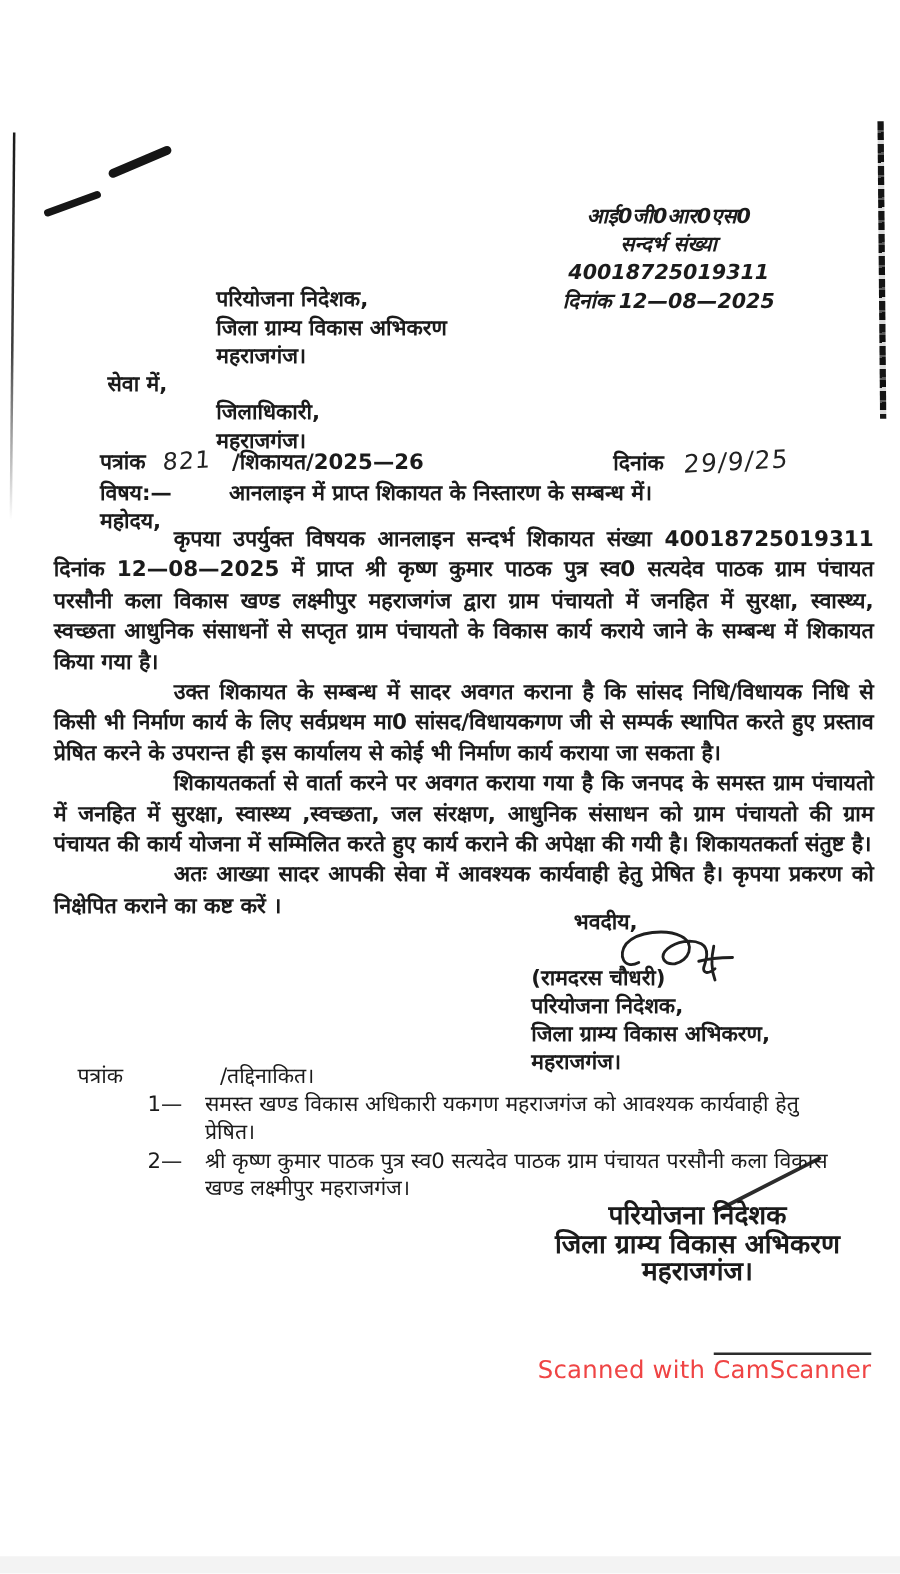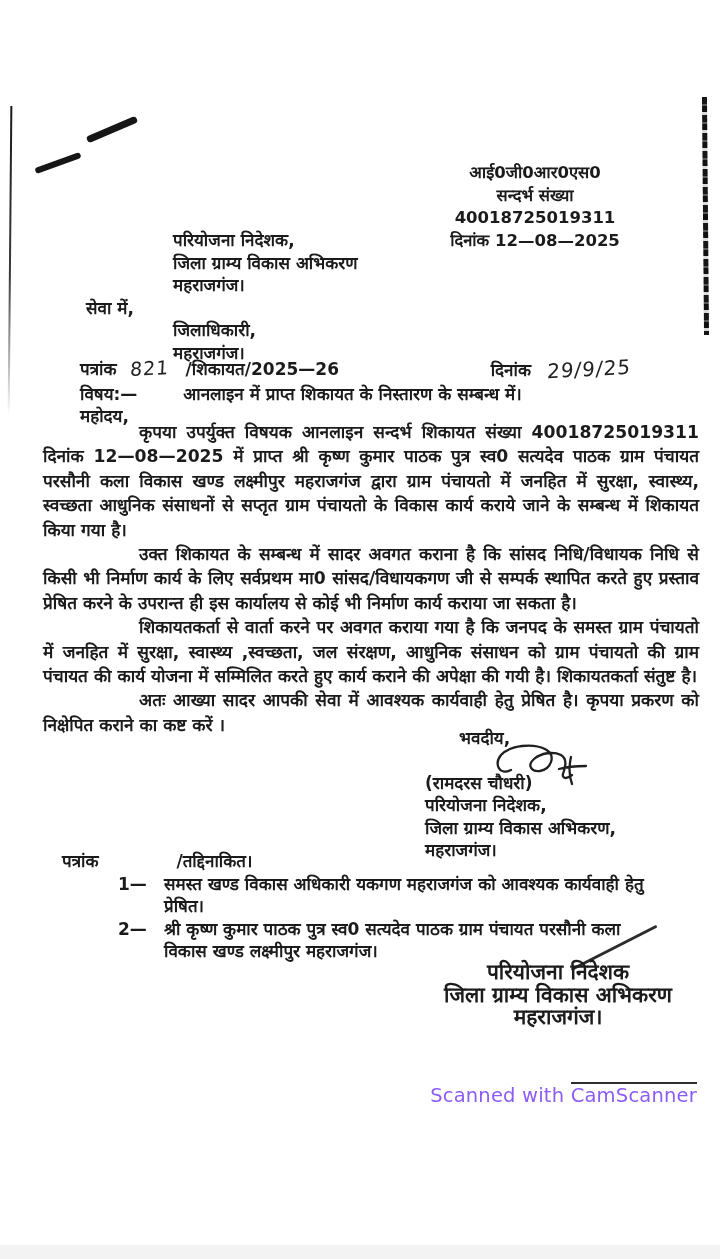--- a/index.html
+++ b/index.html
@@ -34,21 +34,21 @@
     transform: rotate(-0.5deg);
   }
   .slash-mark {
     position: absolute; left: 572px; top: 968px; width: 96px; height: 3px;
     background: #2c2c2c; border-radius: 2px;
     transform: rotate(-27deg); transform-origin: left bottom;
   }
   
   .header-block {
     position: absolute; left: 420px; top: 162px; width: 230px;
-    text-align: center; font-size: 16.5px; line-height: 22.5px; font-weight: bold;
+    text-align: center; font-size: 16.5px; line-height: 22.5px; font-weight: bold; font-style: italic;
   }
   
   .address-block {
     position: absolute; left: 86px; top: 229px;
     font-size: 17px; line-height: 22.6px; font-weight: bold;
   }
   .address-indent { margin-left: 87px; }
   
   .ref-row {
     position: absolute; left: 80px; top: 357px; width: 613px;
@@ -78,34 +78,34 @@
   
   .sign-block {
     position: absolute; left: 425px; top: 727px; width: 266px;
     text-align: left; font-size: 17px; line-height: 22.6px; font-weight: bold;
   }
   .sign-closing { margin-left: 34px; }
   .sign-scribble { position: absolute; left: 66px; top: 13px; }
   .sign-name { margin-top: 22px; }
   .copy-block {
     position: absolute; left: 62px; top: 850px; width: 620px;
-    font-size: 17px; line-height: 22.6px; font-weight: bold;
+    font-size: 17px; line-height: 22.6px; font-weight: normal;
   }
   .copy-patrank-text { margin-left: 72px; }
   .copy-item { display: flex; margin-top: 0; }
   .copy-item .num { width: 46px; margin-left: 56px; flex: 0 0 auto; }
   .copy-item .txt { width: 502px; }
   .bottom-sign-block {
     position: absolute; left: 425px; top: 961px; width: 266px;
     text-align: center; font-size: 21px; line-height: 22.6px; font-weight: bold;
   }
   
   .scan-footer {
     position: absolute; right: 23px; top: 1084px;
-    font-size: 19.5px; color: #8b5cf6; letter-spacing: 0.2px; font-weight: normal;
+    font-size: 19.5px; color: #ef4444; letter-spacing: 0.2px; font-weight: normal;
   }
   .scan-footer .brand { border-top: 2px solid #2d2d2d; padding-top: 0px; }
 </style>
 </head>
 <body>
 
 <div class="page">
 
   <div class="pen-stroke stroke1"></div>
   <div class="pen-stroke stroke2"></div>

